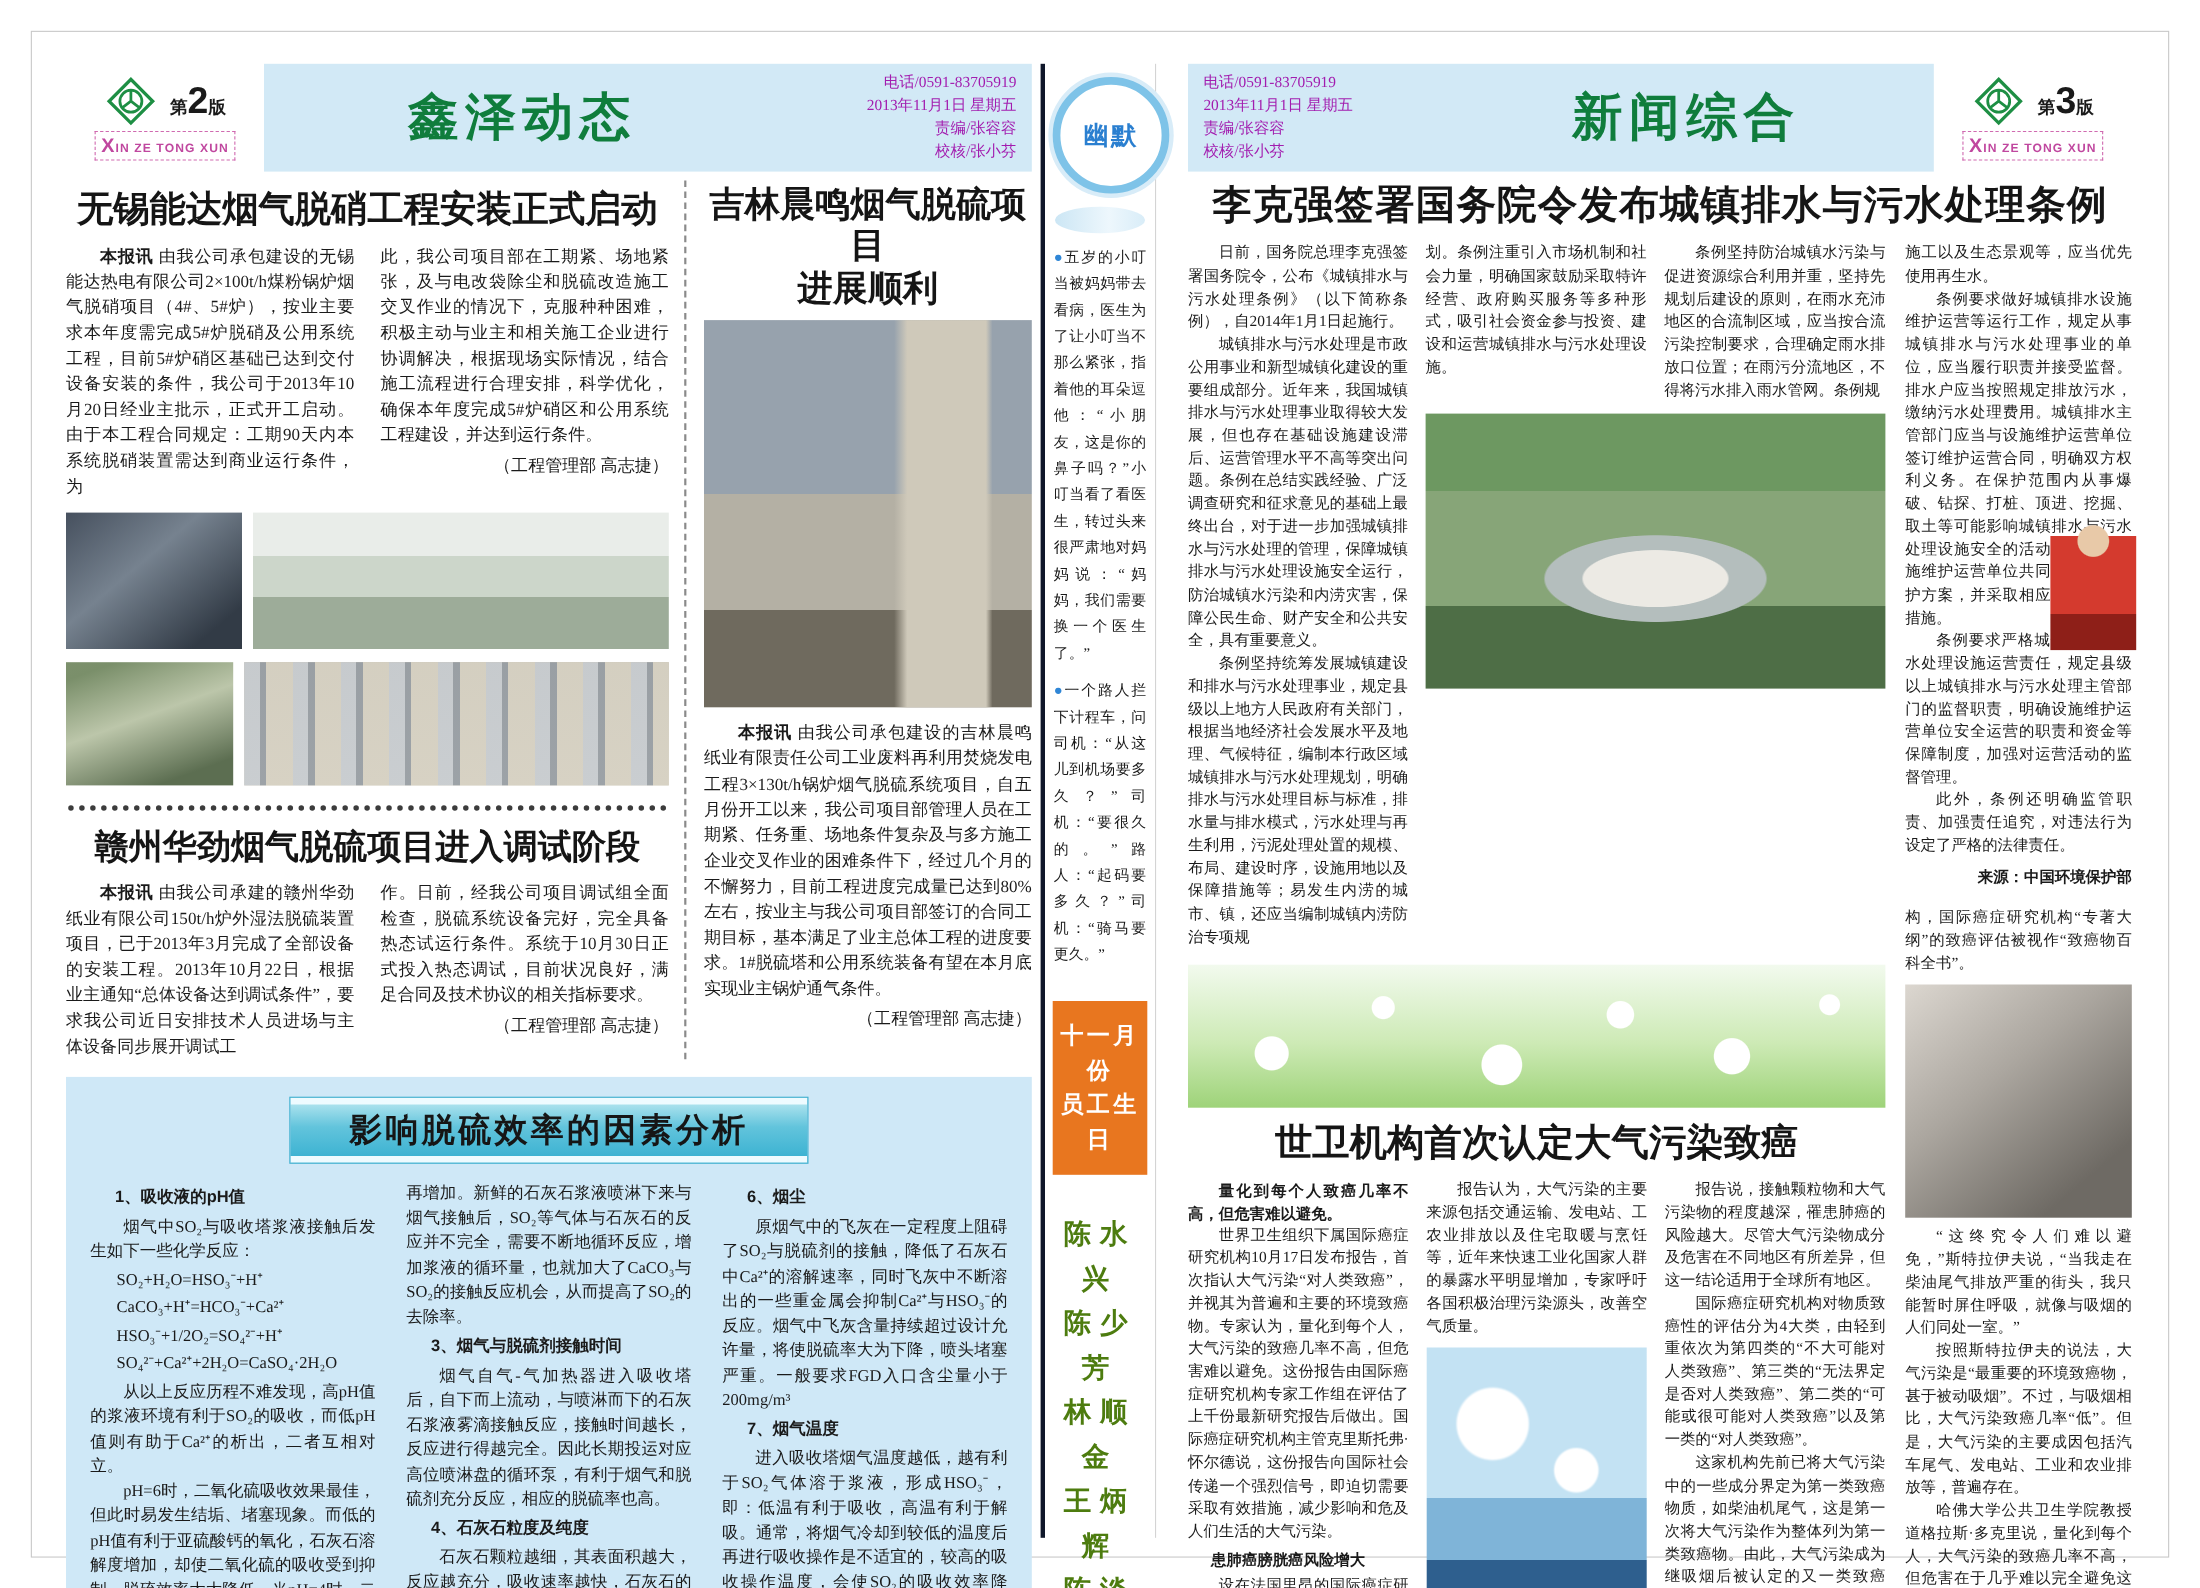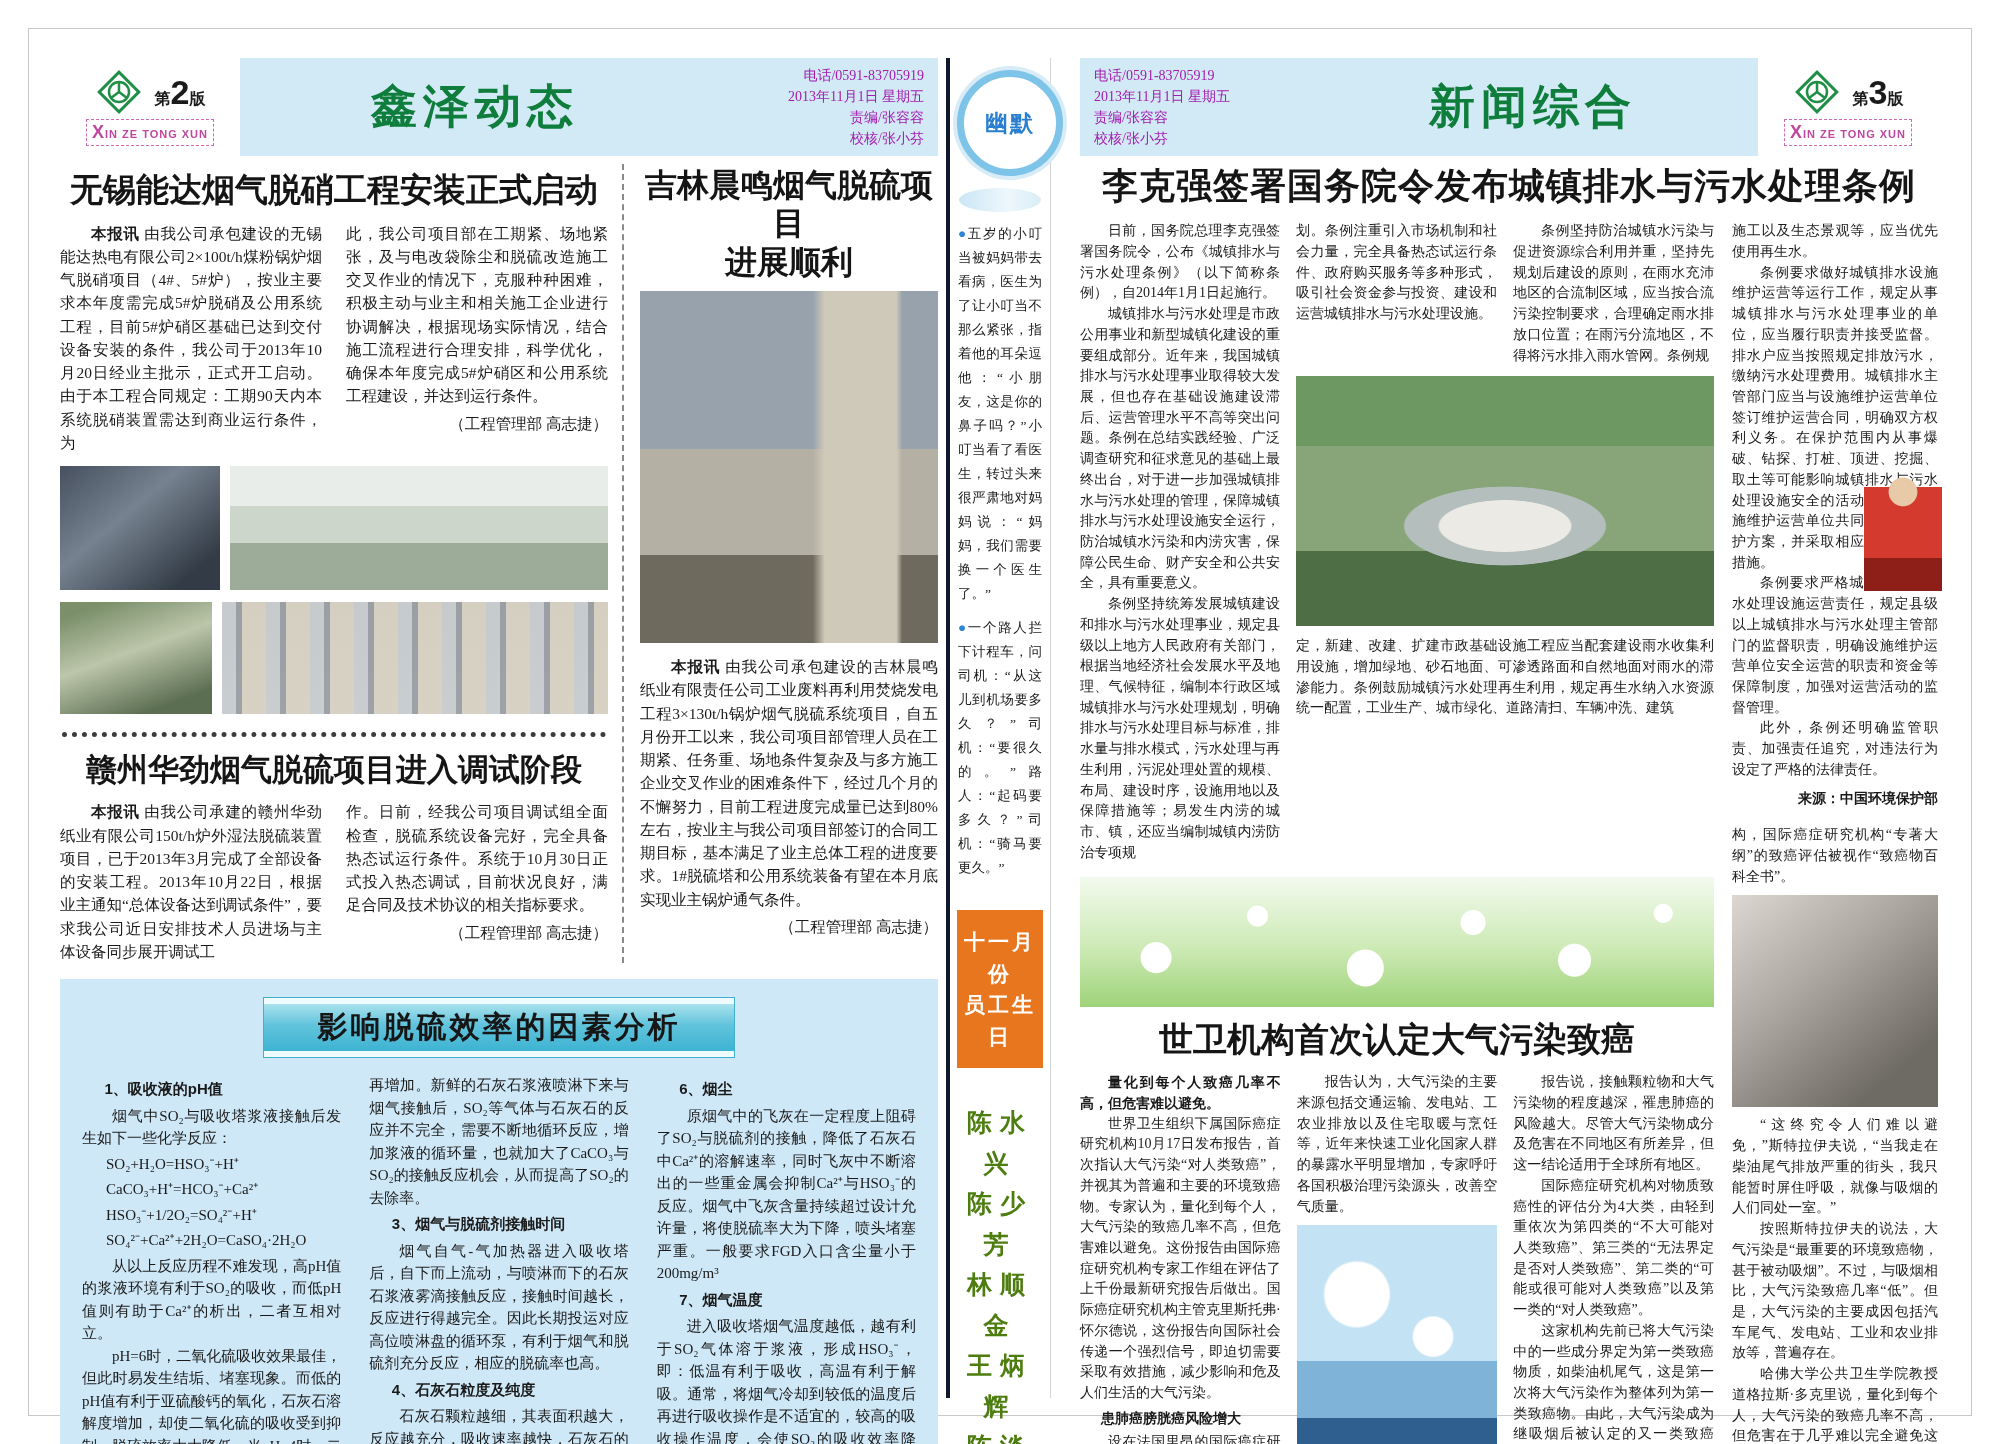--- a/index.html
+++ b/index.html
@@ -273,28 +273,27 @@
       <div class="rp-left">
         <div class="a1-left bt-s">
           <div class="a1-c1">
             <p class="para">日前，国务院总理李克强签署国务院令，公布《城镇排水与污水处理条例》（以下简称条例），自2014年1月1日起施行。</p>
             <p class="para">城镇排水与污水处理是市政公用事业和新型城镇化建设的重要组成部分。近年来，我国城镇排水与污水处理事业取得较大发展，但也存在基础设施建设滞后、运营管理水平不高等突出问题。条例在总结实践经验、广泛调查研究和征求意见的基础上最终出台，对于进一步加强城镇排水与污水处理的管理，保障城镇排水与污水处理设施安全运行，防治城镇水污染和内涝灾害，保障公民生命、财产安全和公共安全，具有重要意义。</p>
             <p class="para">条例坚持统筹发展城镇建设和排水与污水处理事业，规定县级以上地方人民政府有关部门，根据当地经济社会发展水平及地理、气候特征，编制本行政区域城镇排水与污水处理规划，明确排水与污水处理目标与标准，排水量与排水模式，污水处理与再生利用，污泥处理处置的规模、布局、建设时序，设施用地以及保障措施等；易发生内涝的城市、镇，还应当编制城镇内涝防治专项规</p>
           </div>
           <div class="a1-mid">
             <div class="a1-midrow">
               <div class="col">
-                  <p class="para" style="text-indent:0">划。条例注重引入市场机制和社会力量，完全具备热态试运行条件、政府购买服务等多种形式，吸引社会资金参与投资、建设和运营城镇排水与污水处理设施。</p>
+                  <p class="para" style="text-indent:0">划。条例注重引入市场机制和社会力量，明确国家鼓励采取特许经营、政府购买服务等多种形式，吸引社会资金参与投资、建设和运营城镇排水与污水处理设施。</p>
                 </div>
               <div class="col">
                   <p class="para">条例坚持防治城镇水污染与促进资源综合利用并重，坚持先规划后建设的原则，在雨水充沛地区的合流制区域，应当按合流污染控制要求，合理确定雨水排放口位置；在雨污分流地区，不得将污水排入雨水管网。条例规</p>
                 </div>
             </div>
             <div class="a1-photo"></div>
-            <p class="para" style="text-indent:0">定，新建、改建、扩建市政基础设施工程应当配套建设雨水收集利用设施，增加绿地、砂石地面、可渗透路面和自然地面对雨水的滞渗能力。条例鼓励城镇污水处理再生利用，规定再生水纳入水资源统一配置，工业生产、城市绿化、道路清扫、车辆冲洗、建筑</p>
           </div>
         </div>
         <div class="bubbles"></div>
         <div class="headline h-r2">世卫机构首次认定大气污染致癌</div>
         <div class="a2-body bt-s">
           <div class="col">
             <p class="para lead-b sans">量化到每个人致癌几率不高，但危害难以避免。</p>
             <p class="para">世界卫生组织下属国际癌症研究机构10月17日发布报告，首次指认大气污染“对人类致癌”，并视其为普遍和主要的环境致癌物。专家认为，量化到每个人，大气污染的致癌几率不高，但危害难以避免。这份报告由国际癌症研究机构专家工作组在评估了上千份最新研究报告后做出。国际癌症研究机构主管克里斯托弗·怀尔德说，这份报告向国际社会传递一个强烈信号，即迫切需要采取有效措施，减少影响和危及人们生活的大气污染。</p>
             <div class="subhead">患肺癌膀胱癌风险增大</div>
             <p class="para">设在法国里昂的国际癌症研究机构在报告中说，有充足证据显示，暴露于户外空气污染中会致肺癌，而且患膀胱癌的风险会相应增加。</p>

